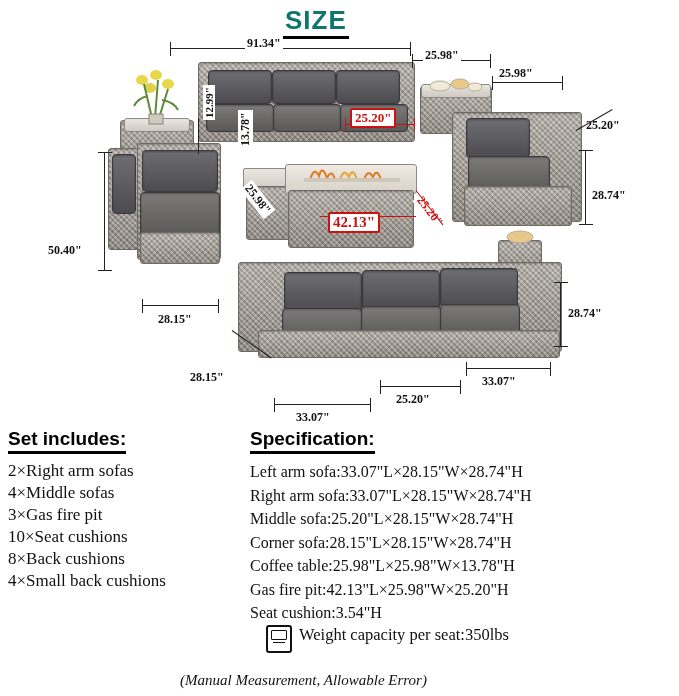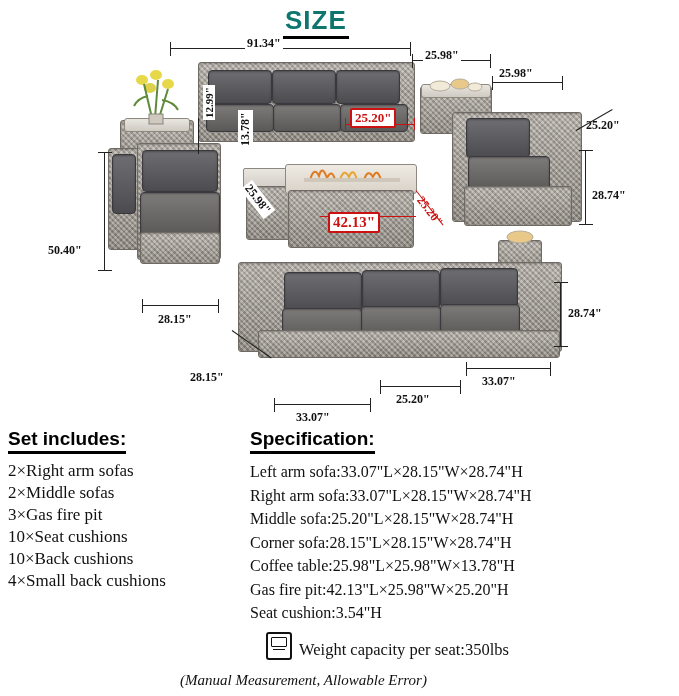--- a/index.html
+++ b/index.html
@@ -67,21 +67,21 @@
   
   .panel{position:absolute;}
   .panel-head{
     font-family:"Liberation Sans", sans-serif;
     font-weight:bold;font-size:19px;color:#000;
     border-bottom:3px solid #000;display:inline-block;padding-bottom:1px;
   }
   .list{margin:6px 0 0 0;padding:0;list-style:none;}
   .list li{font-size:17px;line-height:22px;color:#111;}
   .spec li{font-size:16px;line-height:23.5px;color:#111;}
-  .weightrow{display:flex;align-items:flex-end;gap:7px;margin-top:7px;padding-left:16px;}
+  .weightrow{display:flex;align-items:flex-start;gap:7px;margin-top:0;padding-left:16px;}
   .scale-icon{
     width:22px;height:24px;border:2px solid #111;border-radius:3px;
     position:relative;flex:0 0 auto;background:#fff;
   }
   .scale-icon:before{
     content:"";position:absolute;left:3px;top:3px;right:3px;height:8px;
     border:1px solid #111;border-radius:1px;
   }
   .scale-icon:after{
     content:"";position:absolute;left:5px;bottom:3px;right:5px;height:5px;
@@ -242,24 +242,24 @@
 
   <div class="dimline" style="left:274px;top:404px;width:96px;height:1px;"></div>
   <div class="tick" style="left:274px;top:398px;height:14px;"></div>
   <div class="tick" style="left:370px;top:398px;height:14px;"></div>
   <div class="dimlabel" style="left:294px;top:410px;">33.07"</div>
 
   <div class="panel" style="left:8px;top:428px;width:250px;">
     <div class="panel-head">Set includes:</div>
     <ul class="list">
       <li>2×Right arm sofas</li>
-      <li>2×Middle sofas</li>
+      <li>4×Middle sofas</li>
       <li>3×Gas fire pit</li>
       <li>10×Seat cushions</li>
-      <li>10×Back cushions</li>
+      <li>8×Back cushions</li>
       <li>4×Small back cushions</li>
     </ul>
   </div>
 
   <div class="panel" style="left:250px;top:428px;width:412px;">
     <div class="panel-head">Specification:</div>
     <ul class="list spec">
       <li>Left arm sofa:33.07"L×28.15"W×28.74"H</li>
       <li>Right arm sofa:33.07"L×28.15"W×28.74"H</li>
       <li>Middle sofa:25.20"L×28.15"W×28.74"H</li>

